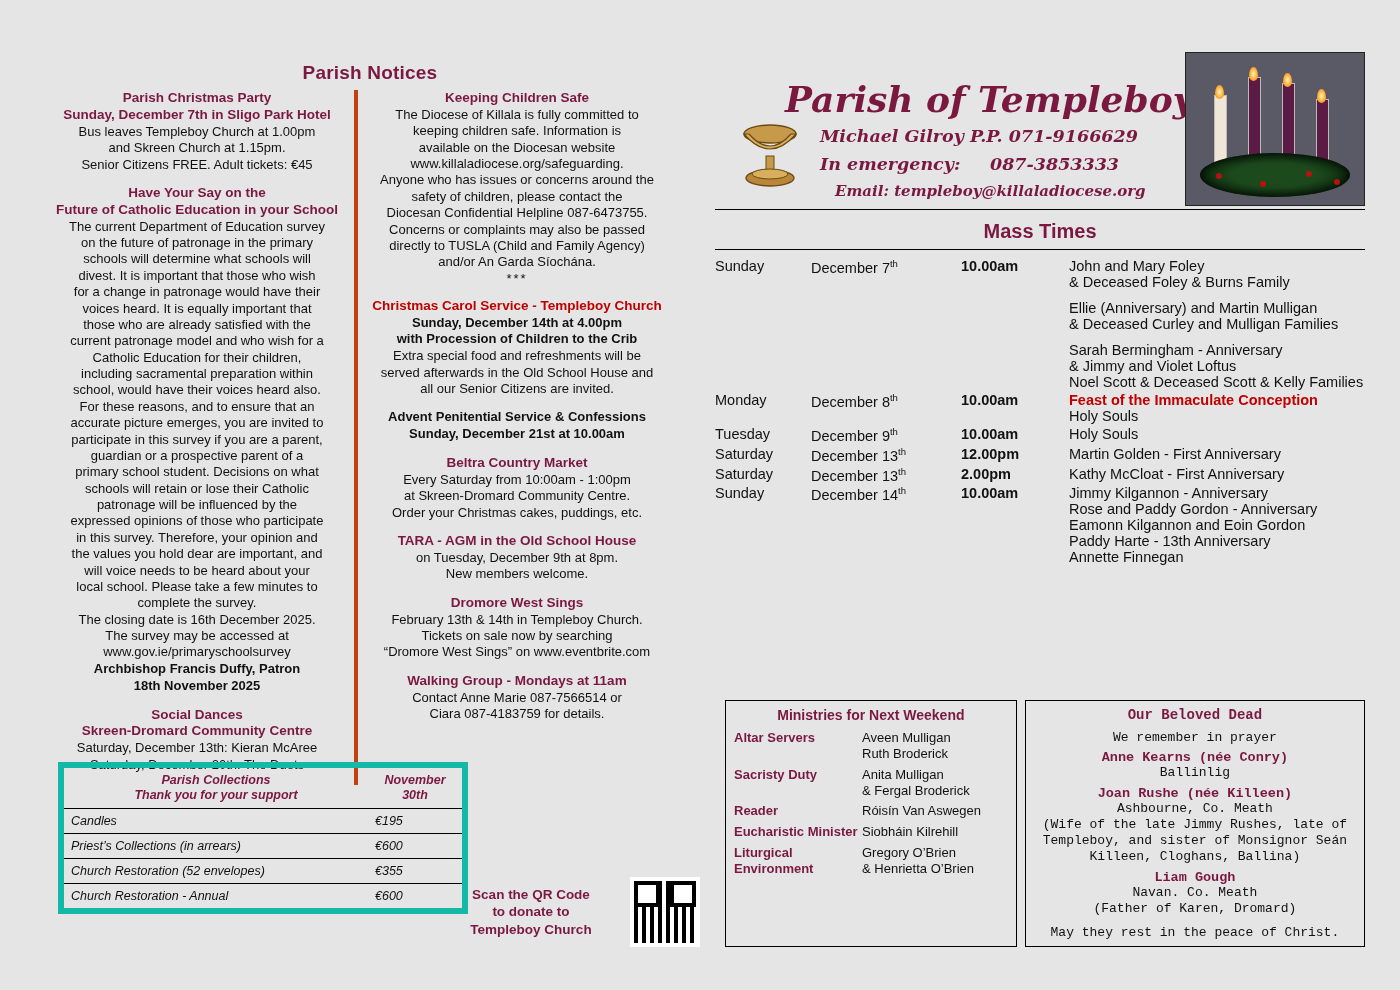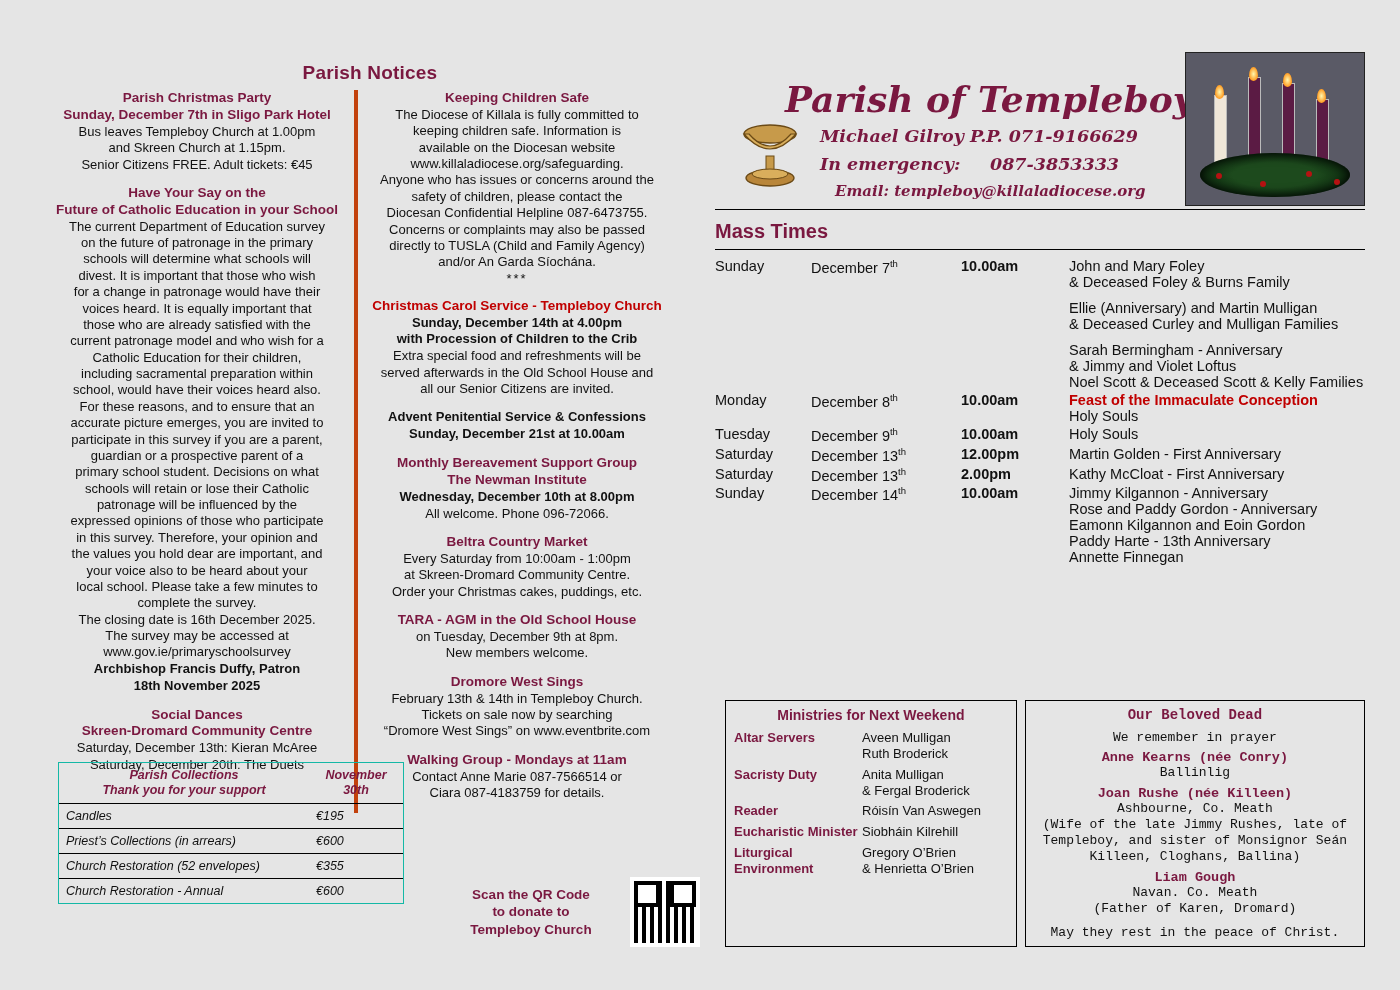--- a/index.html
+++ b/index.html
@@ -64,22 +64,22 @@
     font-size: 13px;
     line-height: 1.26;
   }
   .stars { text-align: center; font-size: 13px; letter-spacing: 2px; }
 
   
   .collections {
     position: absolute;
     left: 18px;
     top: 722px;
-    width: 346px;
-    border: 1px solid #14b8a6;
+    width: 410px;
+    border: 6px solid #14b8a6;
     box-sizing: border-box;
   }
   .collections table {
     border-collapse: collapse;
     width: 100%;
     font-size: 12.5px;
   }
   .collections th, .collections td {
     border-top: 1px solid #000;
     padding: 5px 7px;
@@ -210,20 +210,21 @@
   .flame { position:absolute; width:9px; height:14px; border-radius:50% 50% 50% 50%/60% 60% 40% 40%; background: radial-gradient(#fff8b0, #ff9a1f 70%); }
   .wreath {
     position:absolute; bottom:8px; left:14px; right:14px; height:44px;
     border-radius:50%;
     background: radial-gradient(ellipse at center, #1d4a1d 40%, #0e2d10 70%);
     box-shadow: inset 0 0 12px #000;
   }
   .berry { position:absolute; width:6px;height:6px;border-radius:50%;background:#b51212; }
 
   .mass-title {
+    text-align: center;
     color: #7a1840;
     font-weight: bold;
     font-size: 20px;
     margin: 10px 0 6px 0;
   }
   .hr { border-top: 1px solid #000; margin: 4px 0 8px 0; }
 
   .mass-table { width: 100%; border-collapse: collapse; font-size: 14.5px; }
   .mass-table td { vertical-align: top; padding: 0 0 2px 0; }
   .c-day   { width: 96px; margin-top: 8px; }
@@ -301,21 +302,21 @@
           <div class="body-txt">For these reasons, and to ensure that an</div>
           <div class="body-txt">accurate picture emerges, you are invited to</div>
           <div class="body-txt">participate in this survey if you are a parent,</div>
           <div class="body-txt">guardian or a prospective parent of a</div>
           <div class="body-txt">primary school student. Decisions on what</div>
           <div class="body-txt">schools will retain or lose their Catholic</div>
           <div class="body-txt">patronage will be influenced by the</div>
           <div class="body-txt">expressed opinions of those who participate</div>
           <div class="body-txt">in this survey. Therefore, your opinion and</div>
           <div class="body-txt">the values you hold dear are important, and</div>
-          <div class="body-txt">your voice also to be heard about your</div>
+          <div class="body-txt">will voice needs to be heard about your</div>
           <div class="body-txt">local school. Please take a few minutes to</div>
           <div class="body-txt">complete the survey.</div>
           <div class="body-txt">The closing date is 16th December 2025.</div>
           <div class="body-txt">The survey may be accessed at</div>
           <div class="body-txt">www.gov.ie/primaryschoolsurvey</div>
           <div class="sub">Archbishop Francis Duffy, Patron</div>
           <div class="sub">18th November 2025</div>
         </div>
 
         <div class="blk">
@@ -352,26 +353,20 @@
           <div class="body-txt">served afterwards in the Old School House and</div>
           <div class="body-txt">all our Senior Citizens are invited.</div>
         </div>
 
         <div class="blk">
           <div class="sub">Advent Penitential Service &amp; Confessions</div>
           <div class="sub">Sunday, December 21st at 10.00am</div>
         </div>
 
 
-        <div class="blk">
-          <div class="hdr">Monthly Bereavement Support Group</div>
-          <div class="hdr">The Newman Institute</div>
-          <div class="sub">Wednesday, December 10th at 8.00pm</div>
-          <div class="body-txt">All welcome. Phone 096-72066.</div>
-        </div>
 
         <div class="blk">
           <div class="hdr">Beltra Country Market</div>
           <div class="body-txt">Every Saturday from 10:00am - 1:00pm</div>
           <div class="body-txt">at Skreen-Dromard Community Centre.</div>
           <div class="body-txt">Order your Christmas cakes, puddings, etc.</div>
         </div>
 
         <div class="blk">
           <div class="hdr">TARA - AGM in the Old School House</div>

